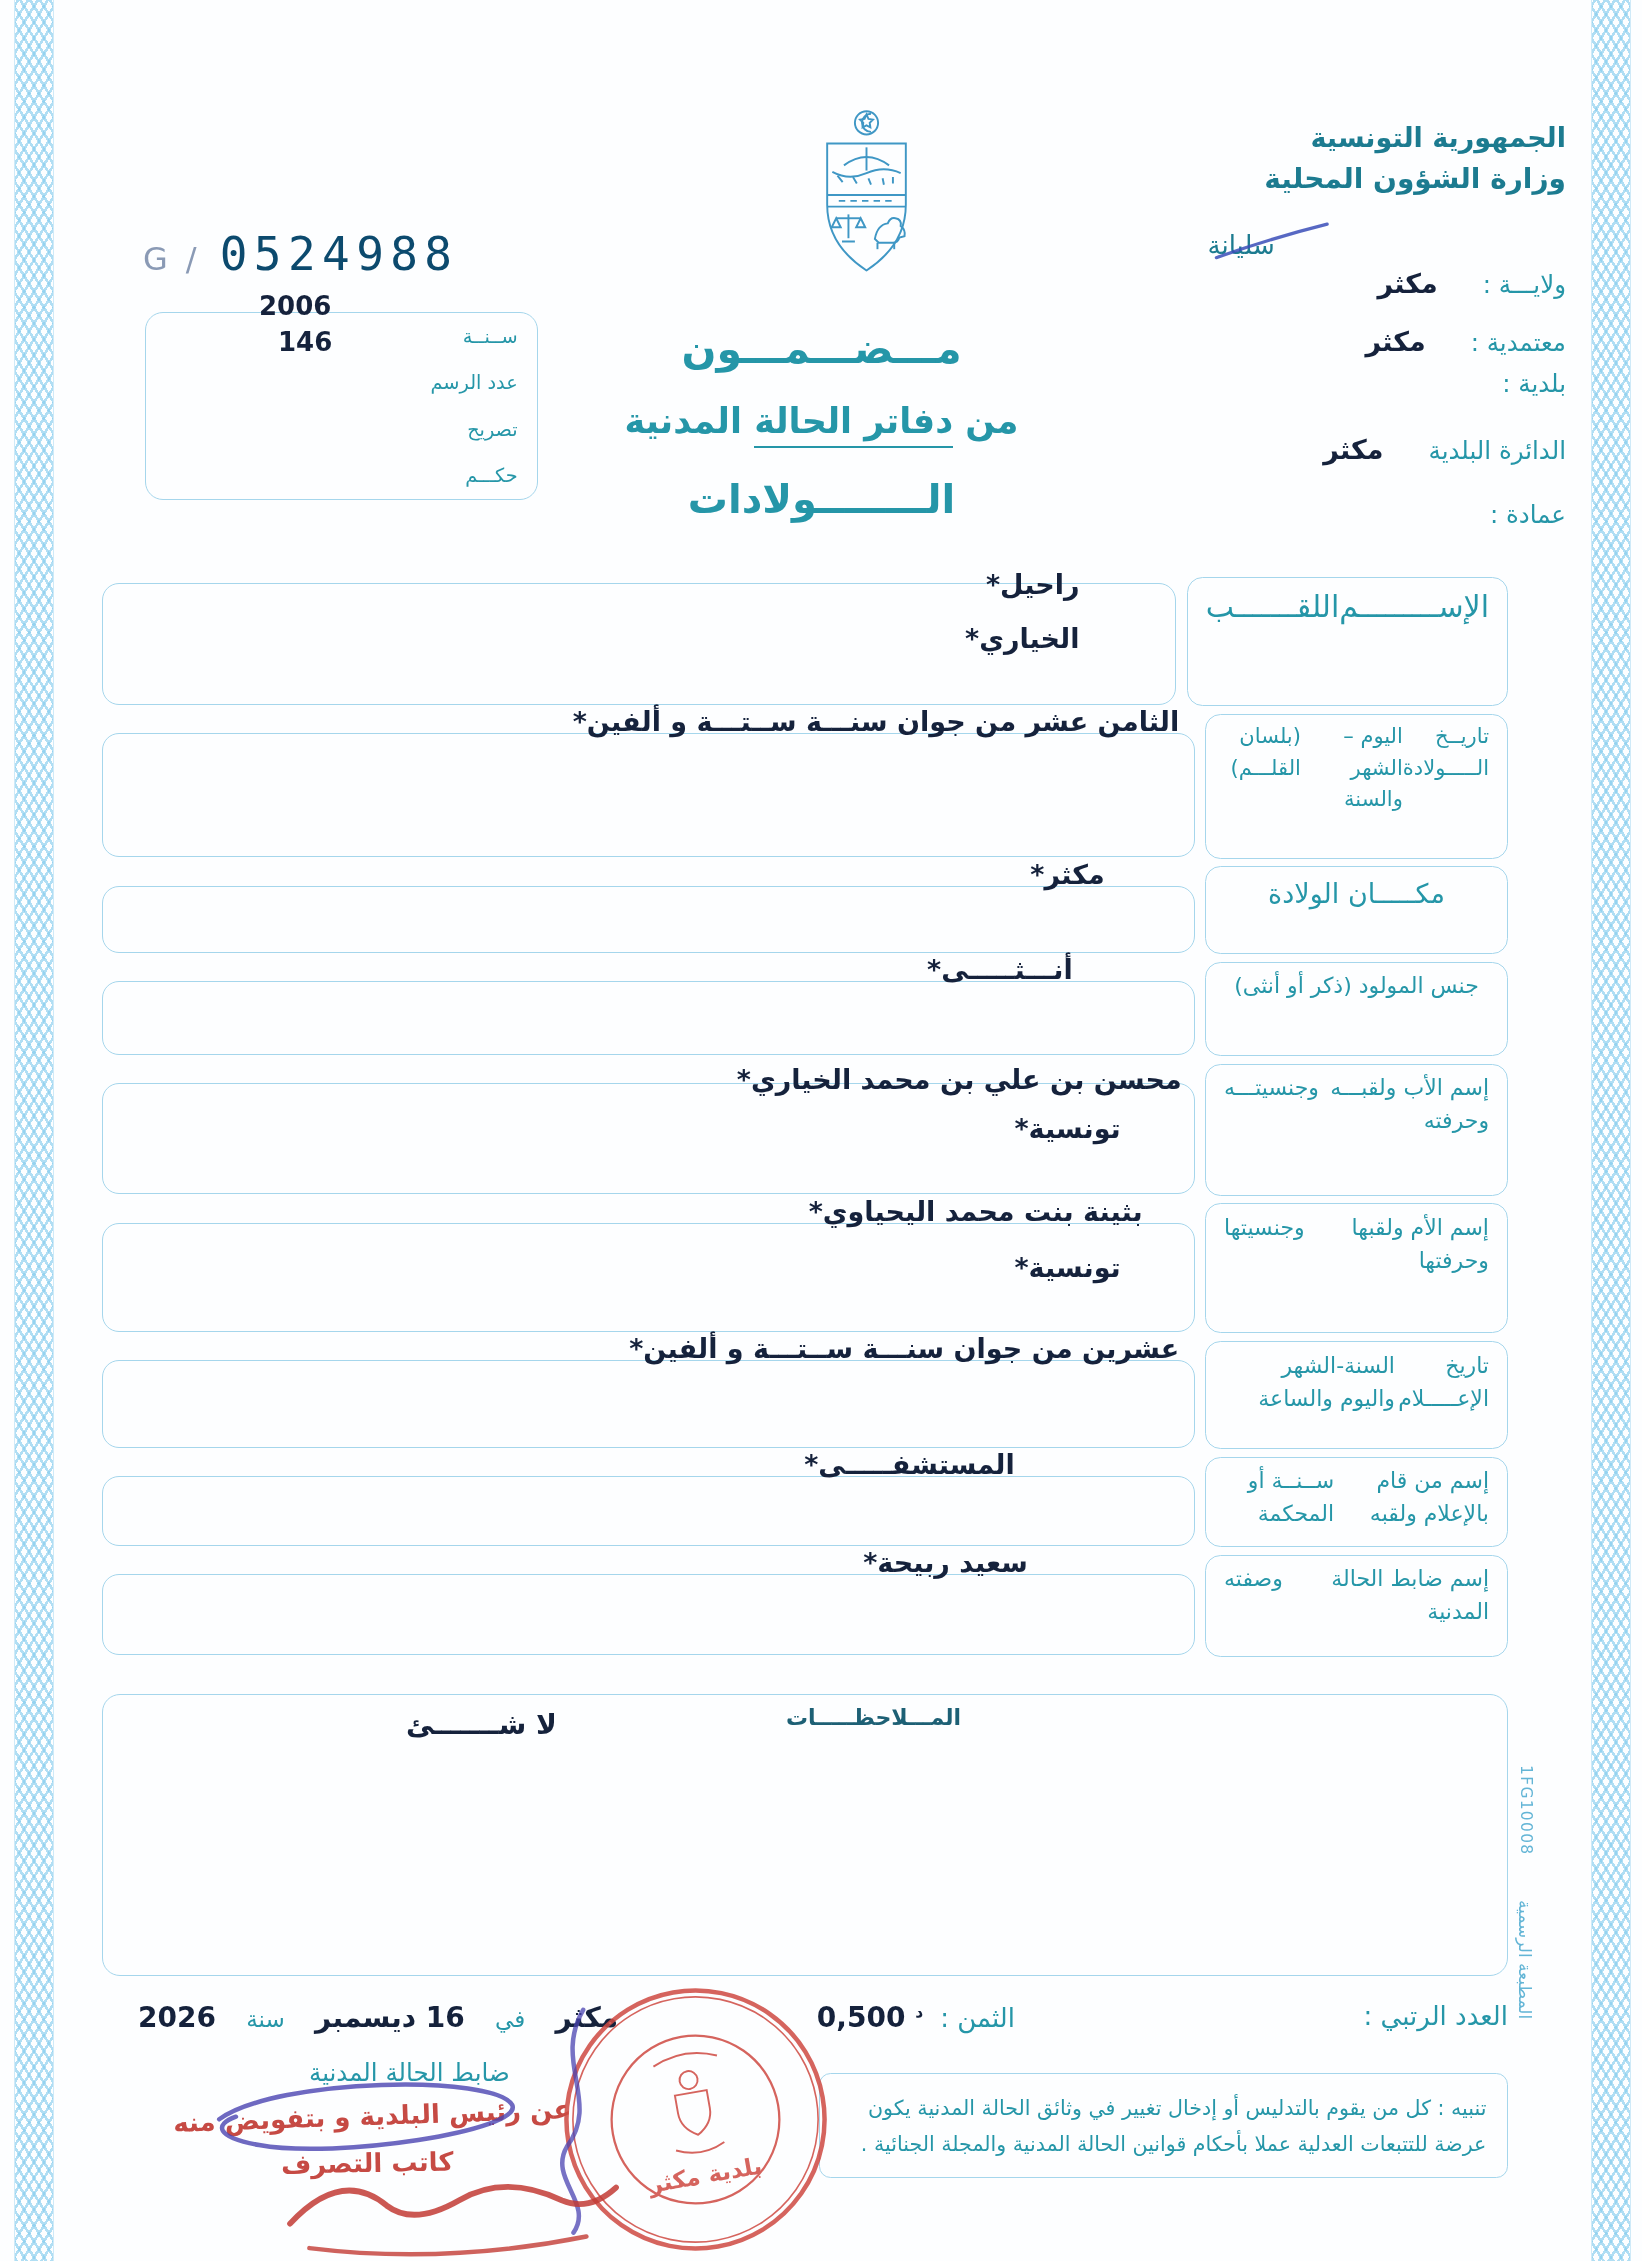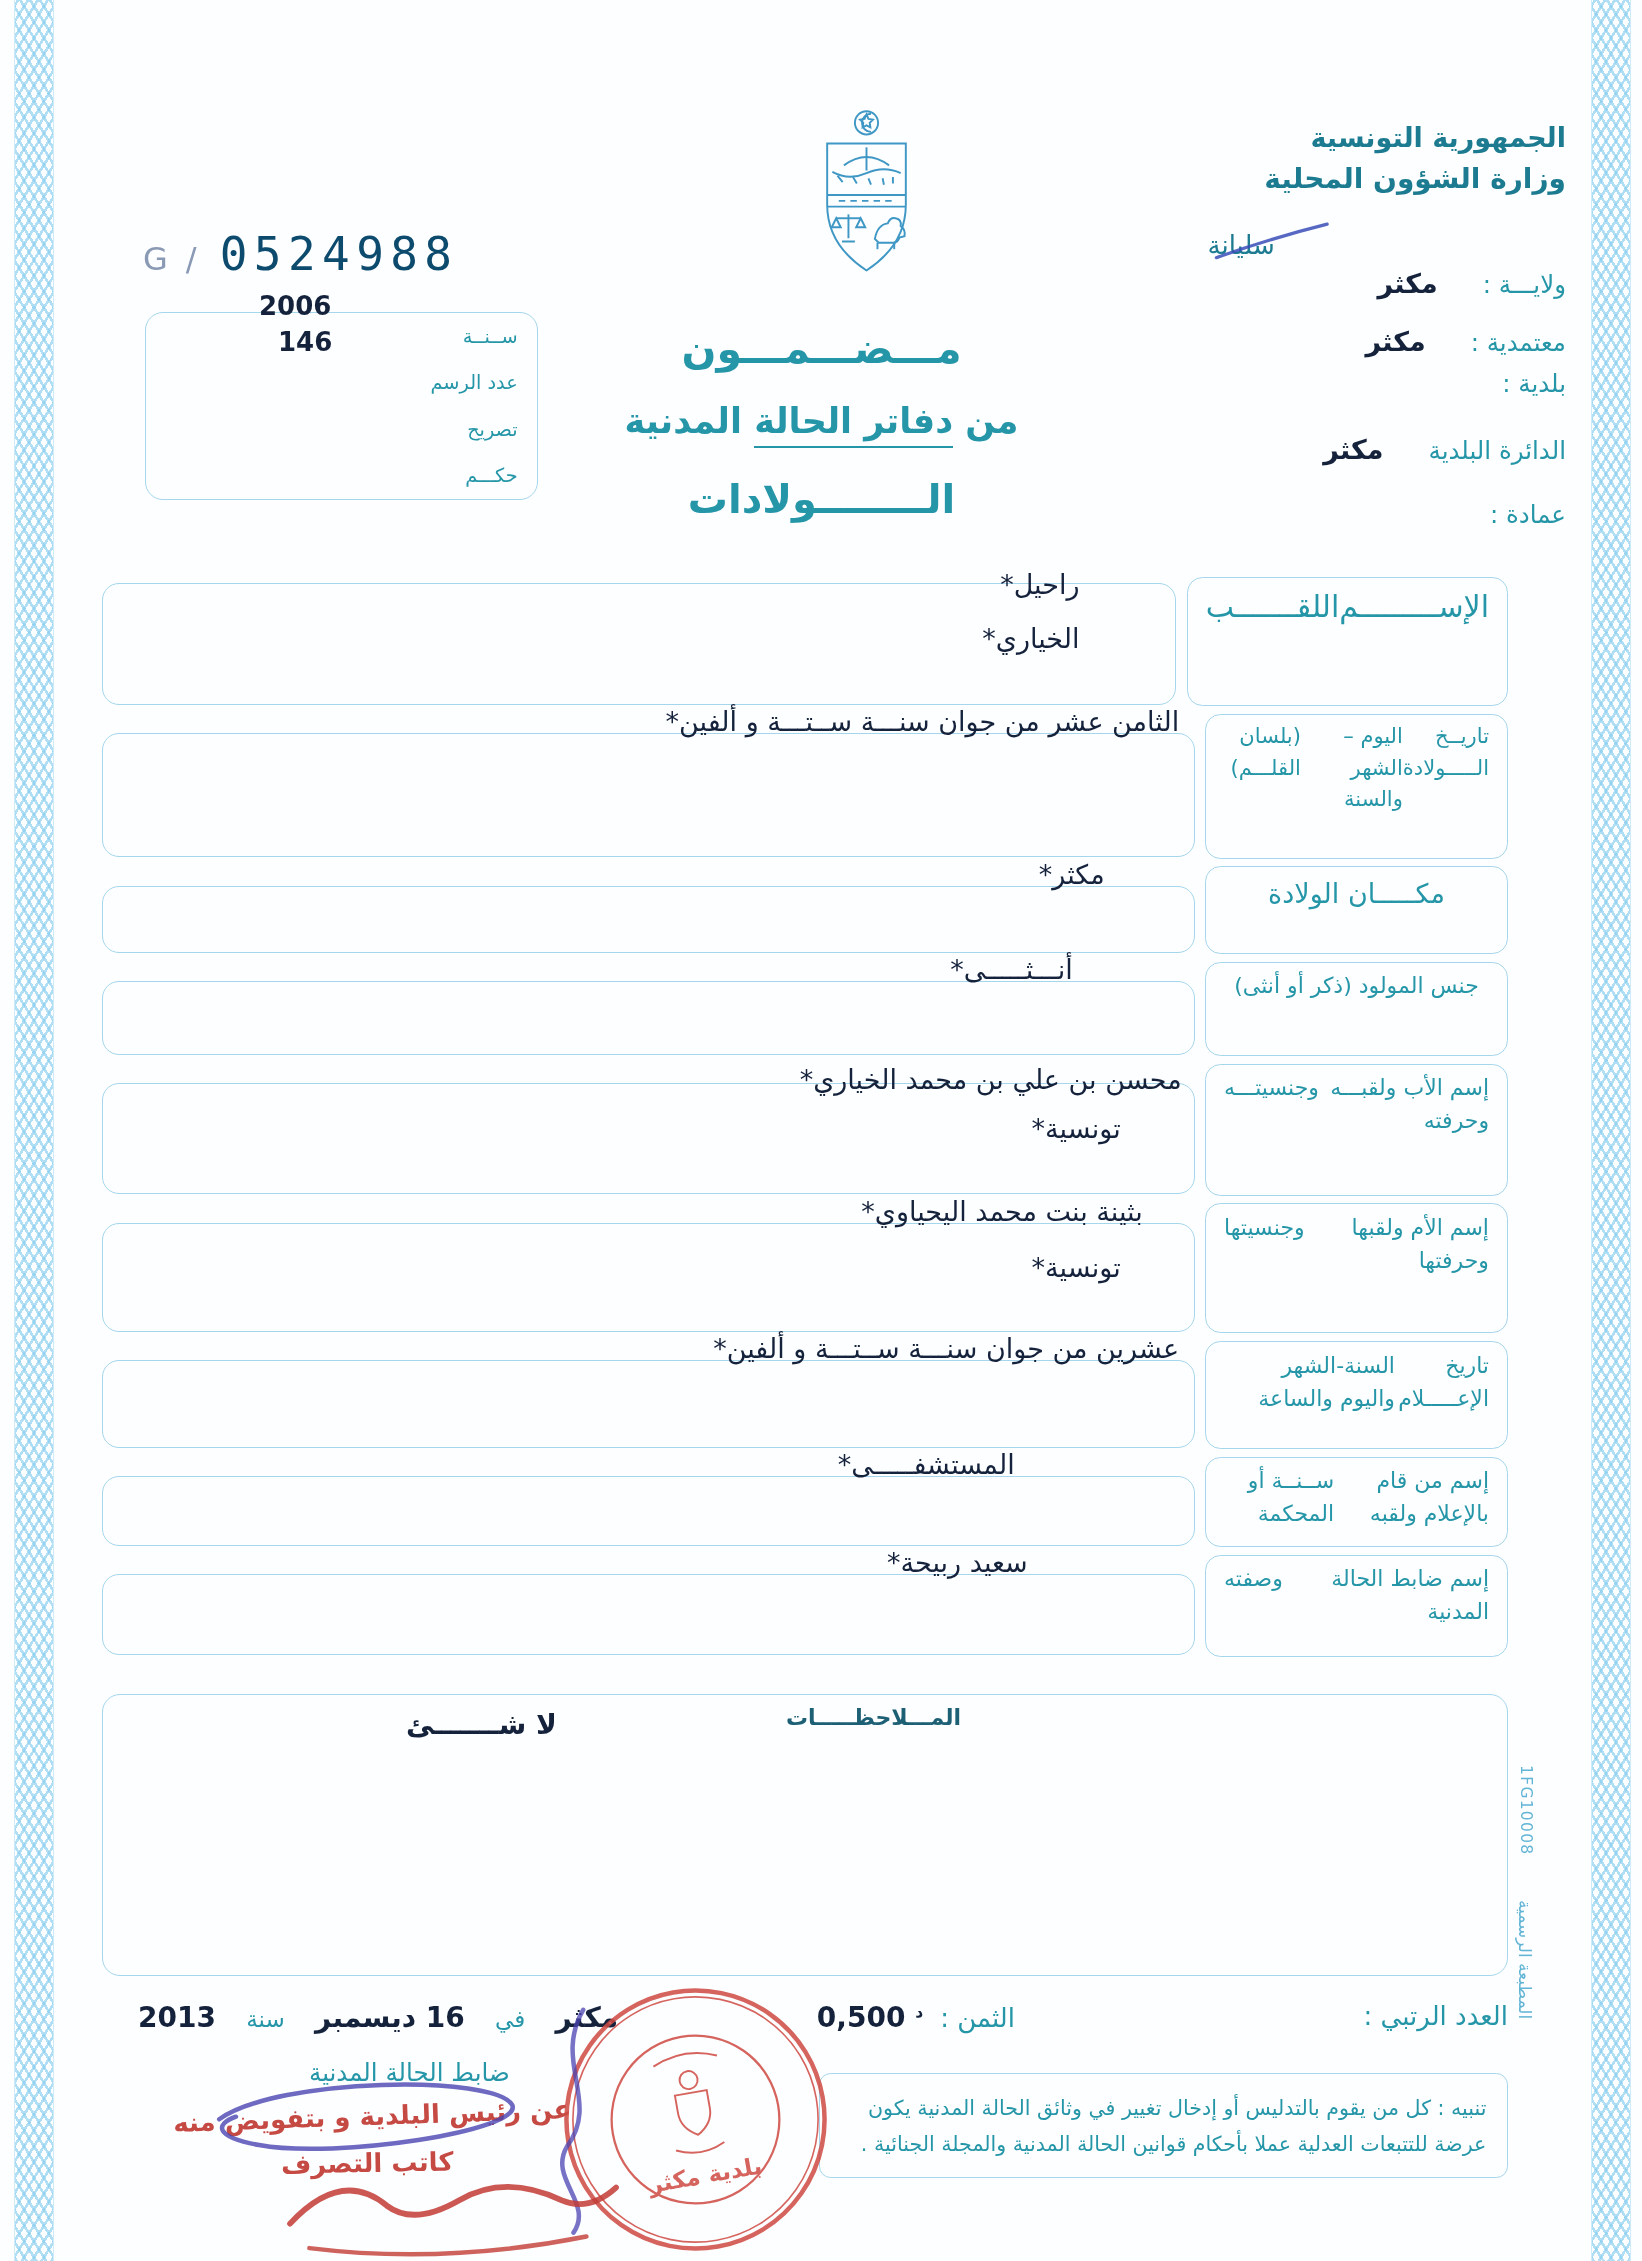--- a/index.html
+++ b/index.html
@@ -55,21 +55,21 @@
   .t3 { font-size:40px; font-weight:bold; margin-top:35px; }
 
   
   .form { position:absolute; top:577px; right:135px; width:1406px; }
   .frow { display:flex; gap:10.3px; margin-bottom:7.7px; }
   .flabel { flex:0 0 303px; border:1.9px solid #a5d6ec; border-radius:15.5px;
             color:#2596a8; display:flex; flex-direction:row; justify-content:center;
             text-align:right; padding:6.4px 18px; font-size:22px; line-height:1.5; }
   .fvalue { position:relative; flex:1; }
   .vbox { position:absolute; inset:19.3px 0 1.3px 0; border:1.9px solid #a5d6ec; border-radius:17px; }
-  .vtext { position:absolute; right:32px; color:#15223c; font-weight:normal; font-size:27px;
+  .vtext { position:absolute; right:32px; color:#15223c; font-weight:bold; font-size:27px;
            white-space:nowrap; z-index:2; }
   .v1 { top:-7.7px; } .v2 { top:49px; }
 
   .r1 { height:129px; } .r1 .flabel { font-size:30px; justify-content:space-around; }
   .r1 .vbox { top:6.4px; } .r1 .vtext { right:97px; } .r1 .v2 { top:46px; }
   .r2 { height:145px; } .r2 .flabel { font-size:21px; } .r2 .vtext { right:15.5px; }
   .r3 { height:88px; } .r3 .flabel { font-size:27px; } .r3 .vtext { right:90px; }
   .r4 { height:94px; } .r4 .vtext { right:122px; }
   .r5 { height:132px; } .r5 .v1 { right:13px;margin-top:8px; } .r5 .v2 { right:74px; }
   .r6 { height:130px; } .r6 .v1 { right:52px; } .r6 .v2 { right:74px; }
@@ -308,21 +308,21 @@
   <div class="price">
     <span class="lbl">الثمن :</span>
     <span class="val"><sup>د</sup> <span>0,500</span></span>
   </div>
 
   <div class="dateline">
     <span class="d-bold">مكثر</span>
     <span class="d-teal">في</span>
     <span class="d-bold">16 ديسمبر</span>
     <span class="d-teal">سنة</span>
-    <span class="d-bold">2013</span>
+    <span class="d-bold">2026</span>
   </div>
 
   <div class="officer-title">ضابط الحالة المدنية</div>
   <div class="red1">عن رئيس البلدية و بتفويض منه</div>
   <div class="red2">كاتب التصرف</div>
 
   <div class="warning">تنبيه : كل من يقوم بالتدليس أو إدخال تغيير في وثائق الحالة المدنية يكون عرضة للتتبعات العدلية عملا بأحكام قوانين الحالة المدنية والمجلة الجنائية .</div>
 
   <svg class="stamp" viewBox="0 0 420 420">
     <g transform="rotate(-10 210 210)" stroke="#cf4a42" fill="none" opacity="0.85">

